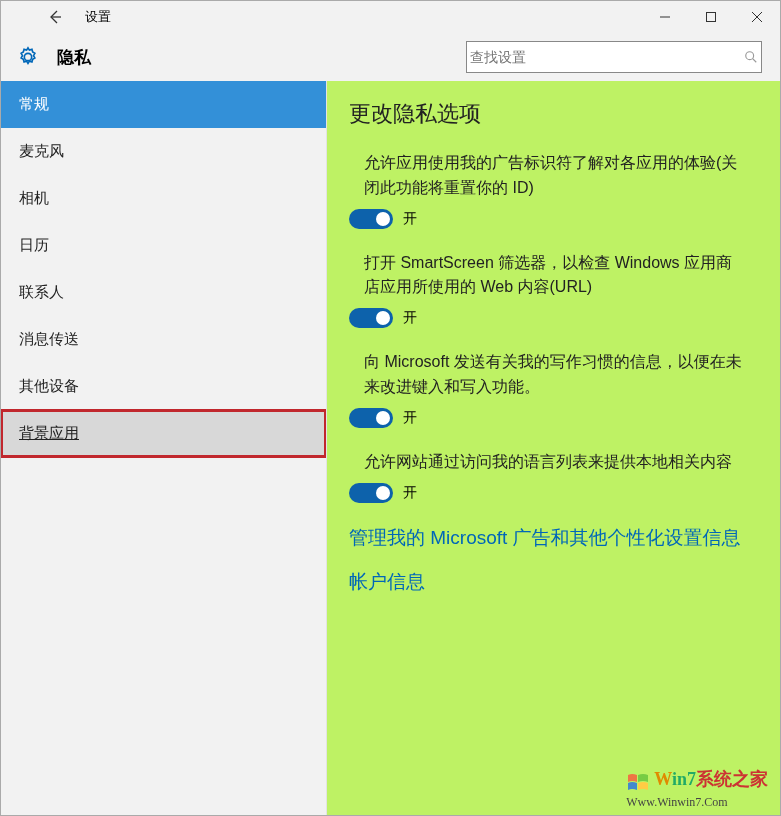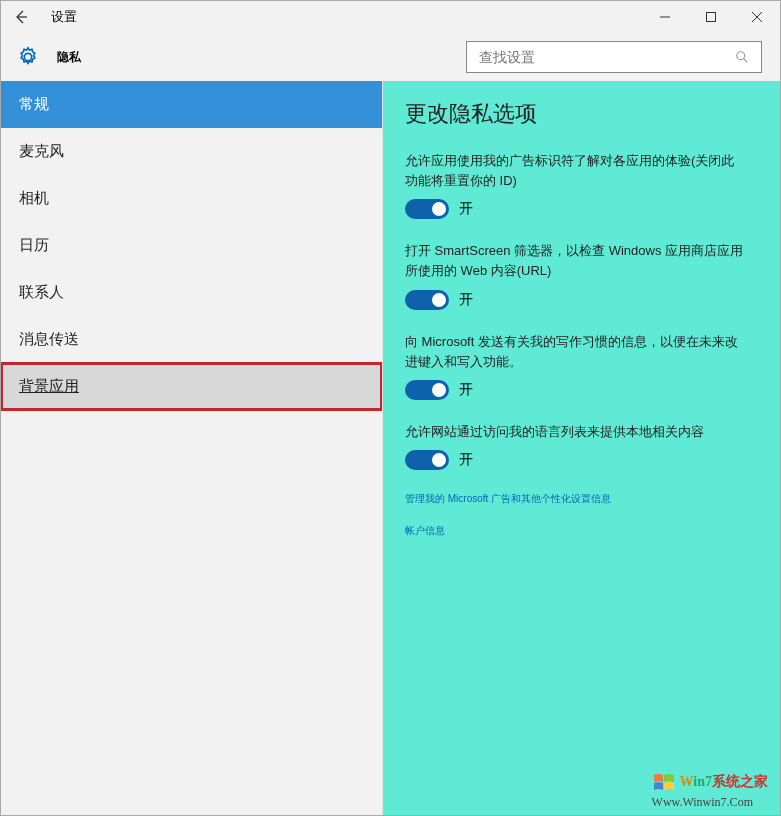--- a/index.html
+++ b/index.html
@@ -12,20 +12,21 @@
     overflow: hidden;
     position: relative;
     border: 1px solid #aaa;
   }
   .titlebar {
     height: 32px;
     display: flex;
     align-items: center;
     background: #f2f2f2;
     position: relative;
+    padding-left: 34px;
   }
   .back-btn {
     width: 40px; height: 32px;
     display: flex; align-items: center; justify-content: center;
     font-size: 18px;
   }
   .title-text {
     font-size: 13px;
     margin-left: 10px;
   }
@@ -45,55 +46,55 @@
     align-items: center;
     padding: 0 12px;
     background: #f2f2f2;
   }
   .gear-icon {
     width: 22px; height: 22px;
     margin-right: 18px;
     margin-left: 4px;
   }
   .header-title {
-    font-size: 12px;
+    font-size: 17px;
     font-weight: 600;
     flex: 0 0 320px;
   }
   .search-wrap {
     flex: 1;
     display: flex;
     justify-content: flex-end;
     padding-right: 6px;
   }
   .search-box {
     width: 296px;
     height: 32px;
     border: 1px solid #888;
     background: #fff;
     display: flex;
     align-items: center;
-    padding: 0 12px;
+    padding: 0 3px;
   }
   .search-input {
     flex: 1;
     border: none;
     outline: none;
     font-size: 14px;
     font-family: inherit;
     color: #666;
     background: transparent;
   }
   .search-icon-svg { width: 14px; height: 14px; opacity: .6; }
   .body-area {
     display: flex;
     height: calc(816px - 32px - 48px);
   }
   .sidebar {
-    width: 382px;
+    width: 326px;
     background: #f2f2f2;
     overflow-y: auto;
     border-right: 1px solid #e3e3e3;
   }
   .nav-item {
     height: 47px;
     display: flex;
     align-items: center;
     padding-left: 18px;
     font-size: 15px;
@@ -105,36 +106,37 @@
     color: #fff;
   }
   .nav-item.highlight {
     background: #d8d8d8;
     outline: 3px solid #c1272d;
     outline-offset: -2px;
     text-decoration: underline;
   }
   .content {
     flex: 1;
-    background: #5eead4;
+    background: #bef264;
     padding: 18px 34px 0 22px;
     overflow-y: auto;
   }
   .section-title {
     font-size: 22px;
     font-weight: 400;
     margin-bottom: 22px;
     color: #222;
   }
   .setting-block { margin-bottom: 22px; }
   .setting-desc {
-    font-size: 13px;
+    font-size: 16px;
     color: #222;
     line-height: 1.55;
     margin-bottom: 8px;
+    margin-left: 15px;
   }
   .toggle-row {
     display: flex;
     align-items: center;
     gap: 10px;
   }
   .toggle {
     width: 44px; height: 20px;
     border-radius: 10px;
     background: #0d62ab;
@@ -144,36 +146,36 @@
     content: "";
     position: absolute;
     right: 3px; top: 3px;
     width: 14px; height: 14px;
     border-radius: 50%;
     background: #fff;
   }
   .toggle-label { font-size: 14px; }
   .link {
     color: #0067b8;
-    font-size: 10px;
+    font-size: 19px;
     margin-bottom: 18px;
     display: block;
     cursor: pointer;
   }
   .watermark {
     position: absolute;
     right: 12px;
     bottom: 6px;
     font-size: 12px;
     font-family: "Times New Roman", serif;
     color: #444;
     text-align: left;
     line-height: 1.2;
   }
-  .watermark .line1 { font-size: 14px; font-weight: bold; color: #2a6; }
+  .watermark .line1 { font-size: 18px; font-weight: bold; color: #2a6; }
   .watermark .line1 span.w { color: #e08a00; }
   .watermark .line1 span.cn { color: #c33; }
   .watermark .logo {
     display: inline-block;
     width: 24px; height: 24px;
     vertical-align: middle;
     margin-right: 4px;
   }
 </style>
 </head>
@@ -236,20 +238,23 @@
         <span>相机</span>
       </div>
       <div class="nav-item">
         <span>日历</span>
       </div>
       <div class="nav-item">
         <span>联系人</span>
       </div>
       <div class="nav-item">
         <span>消息传送</span>
+      </div>
+      <div class="nav-item">
+        <span>其他设备</span>
       </div>
       <div class="nav-item highlight">
         <span>背景应用</span>
       </div>
     </div>
   <div class="content">
     <div class="section-title">更改隐私选项</div>
     <div id="settings">
         <div class="setting-block">
           <div class="setting-desc">允许应用使用我的广告标识符了解对各应用的体验(关闭此功能将重置你的 ID)</div>

